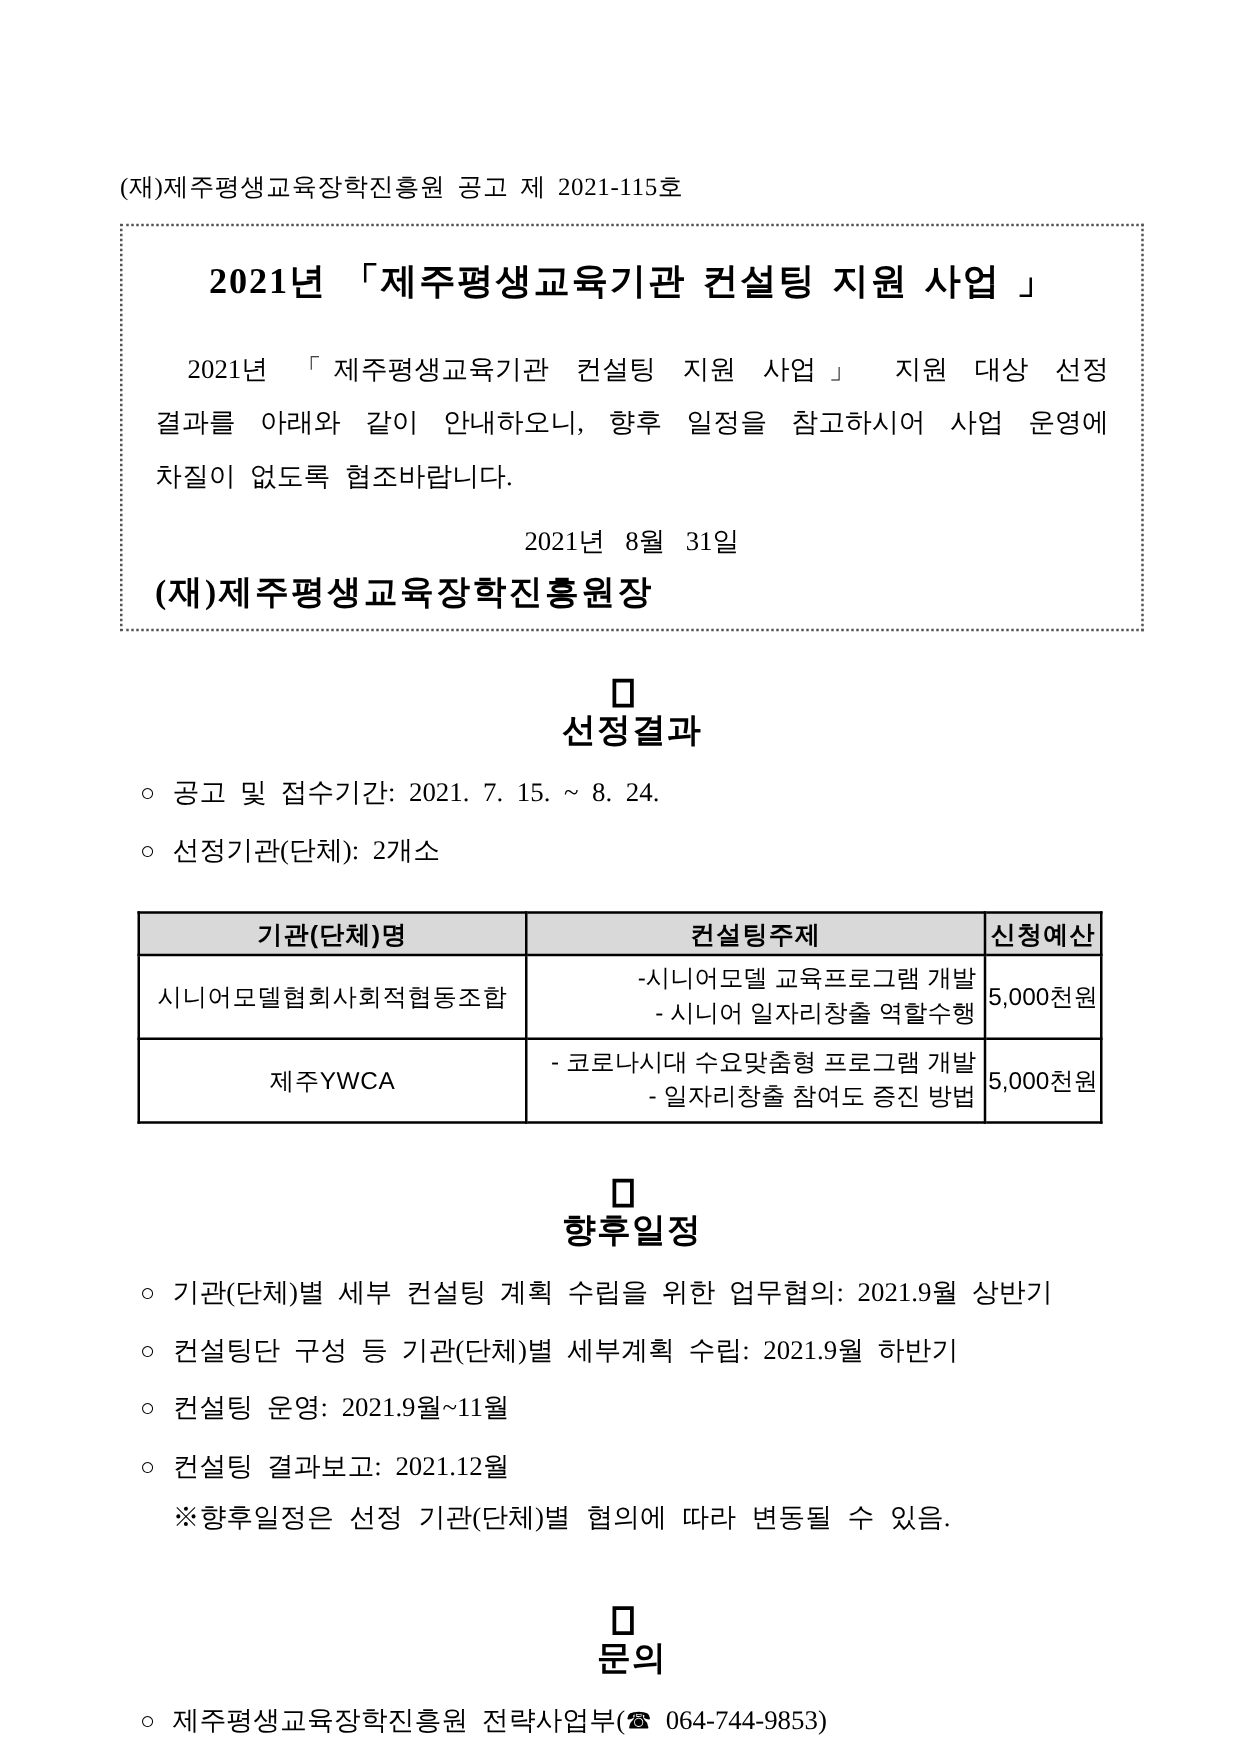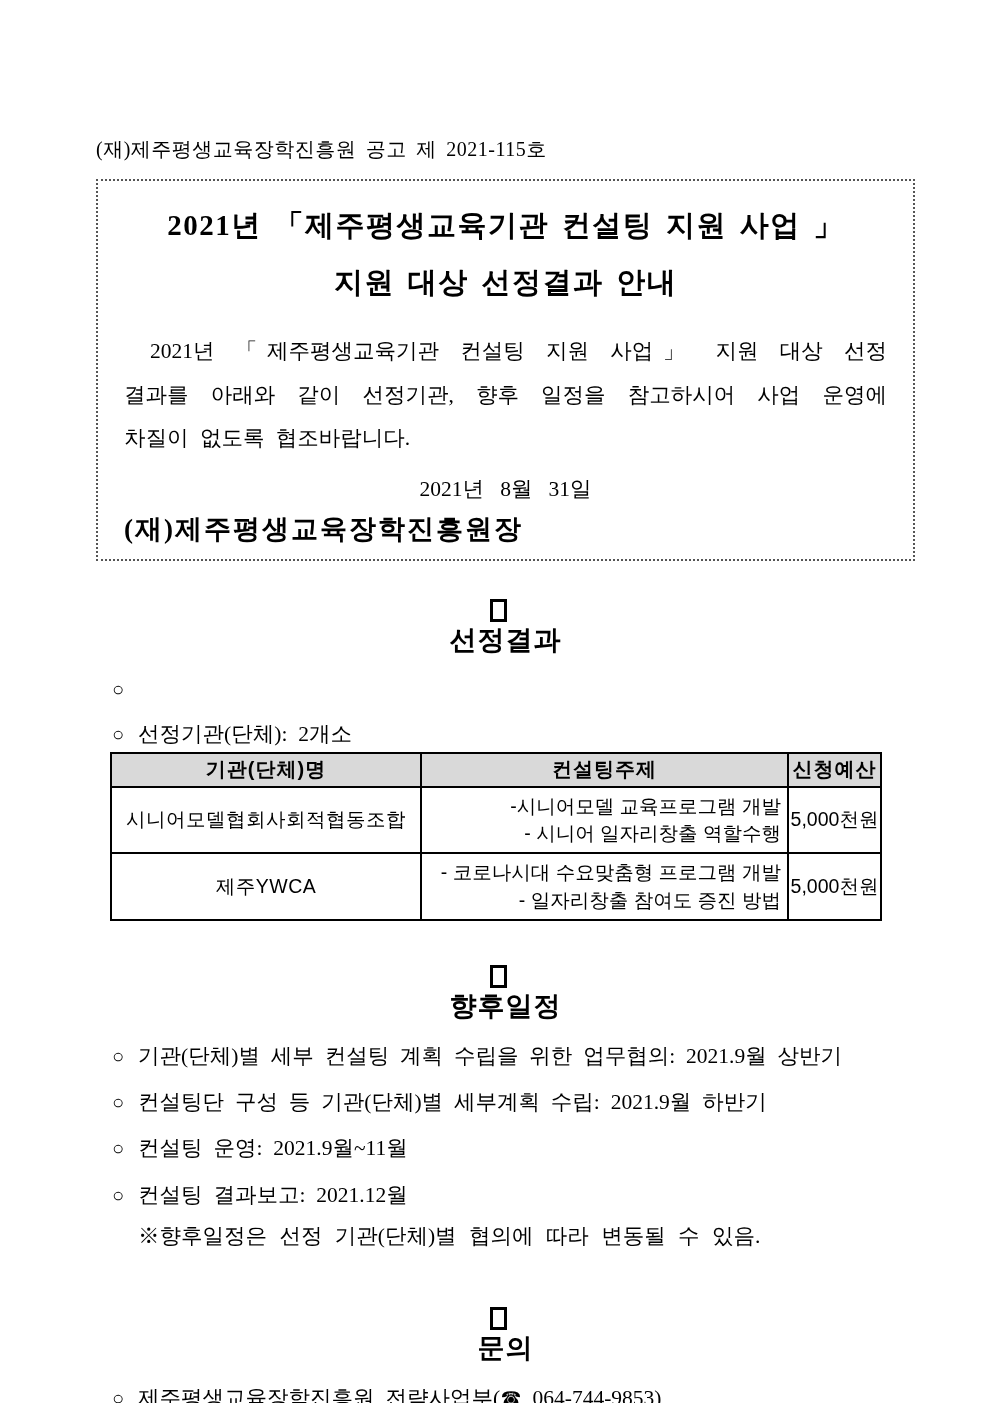--- a/index.html
+++ b/index.html
@@ -87,21 +87,21 @@
     flex: 0 0 auto;
   }
   .note-line {
     margin-top: 8px;
     margin-left: 42px;
     font-size: 21.5px;
     line-height: 1.55;
     word-spacing: 7px;
   }
   .sel-table {
-    margin-top: 0;
+    margin-top: 32px;
     margin-left: 14px;
     width: 770px;
     border-collapse: collapse;
     table-layout: fixed;
     font-family: "Liberation Sans", "DejaVu Sans", sans-serif;
     border-radius: 29px;
   }
   .sel-table th, .sel-table td { border: 2px solid #000; box-sizing: border-box; }
   .sel-table th {
     background: #d9d9d9;
@@ -120,37 +120,37 @@
 </style>
 </head>
 <body>
 
 <div class="page">
 
   <div class="notice-number">(재)제주평생교육장학진흥원 공고 제 2021-115호</div>
 
   <div class="notice-box">
     <div class="box-title">2021년 「제주평생교육기관 컨설팅 지원 사업 」</div>
-    <div class="box-title">지원 대상 선정결과 안내</div>
     <div class="box-body">
       <div class="body-line just indent">2021년 「제주평생교육기관 컨설팅 지원 사업」 지원 대상 선정</div>
-      <div class="body-line just">결과를 아래와 같이 선정기관, 향후 일정을 참고하시어 사업 운영에</div>
+      <div class="body-line just">결과를 아래와 같이 안내하오니, 향후 일정을 참고하시어 사업 운영에</div>
       <div class="body-line">차질이 없도록 협조바랍니다.</div>
     </div>
     <div class="box-date">2021년   8월   31일</div>
     <div class="box-signer">(재)제주평생교육장학진흥원장</div>
   </div>
 
   <div class="section-heading">
     <span class="sq-bullet"></span>
     <span>선정결과</span>
   </div>
 
   <div class="bullet-line first">
     <span class="circle-bullet">○</span>
+    <span>공고 및 접수기간: 2021. 7. 15. ~ 8. 24.</span>
   </div>
   <div class="bullet-line">
     <span class="circle-bullet">○</span>
     <span>선정기관(단체): 2개소</span>
   </div>
 
   <table class="sel-table">
     <colgroup>
       <col style="width:310px">
       <col style="width:367px">

